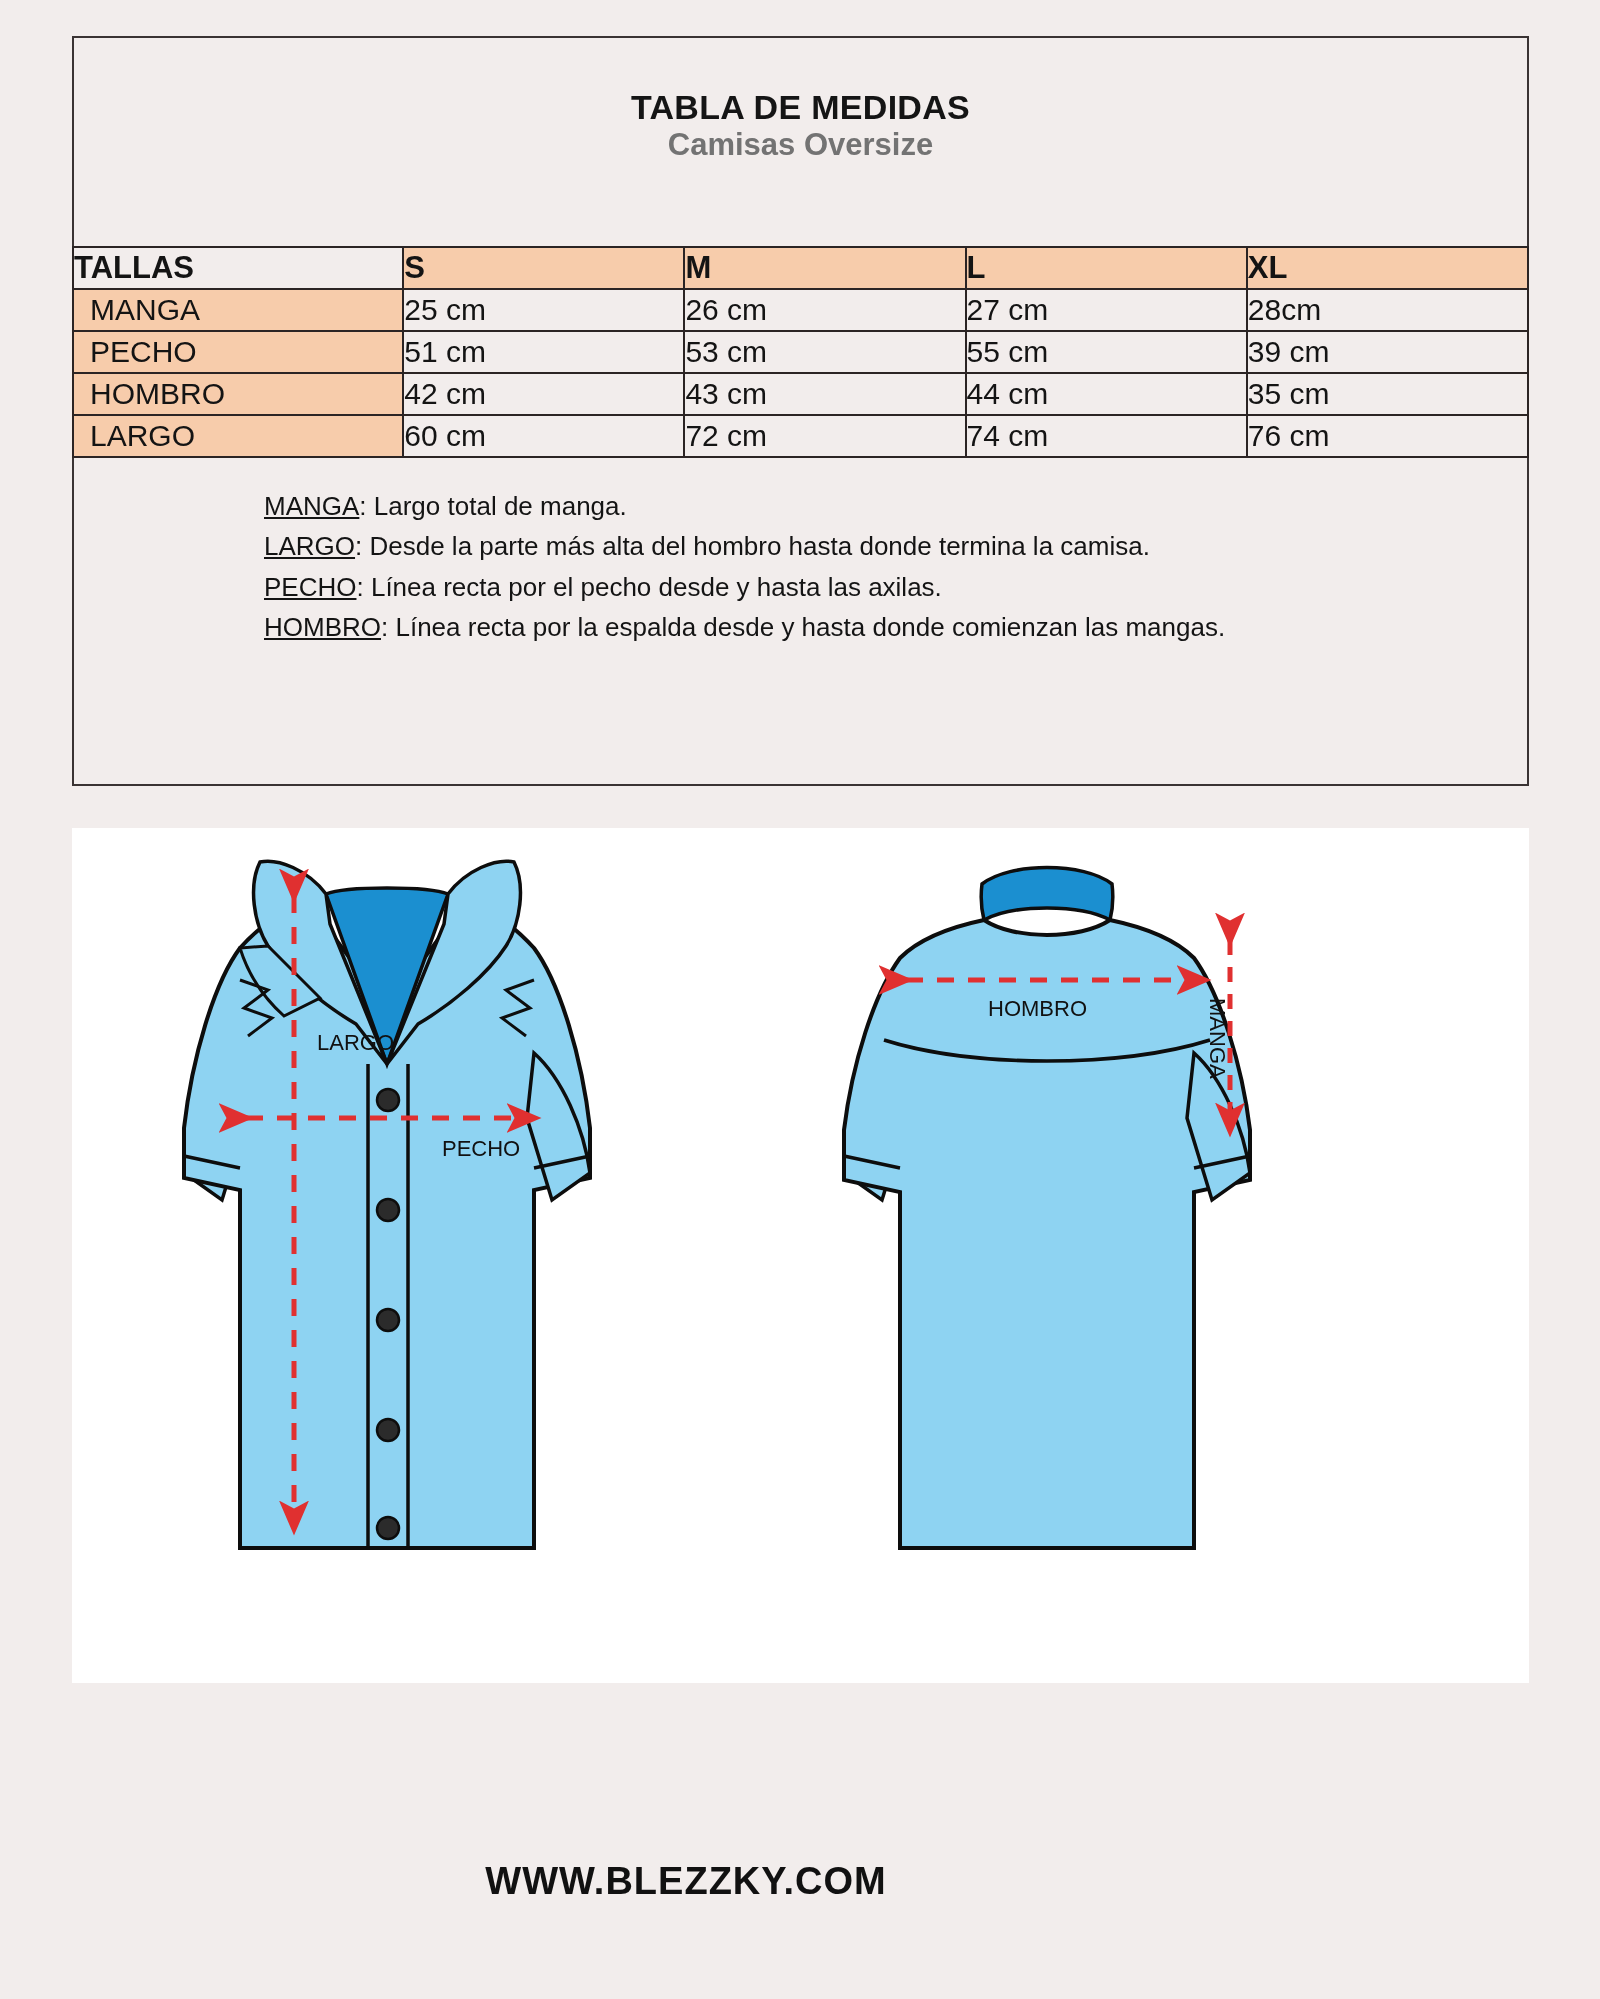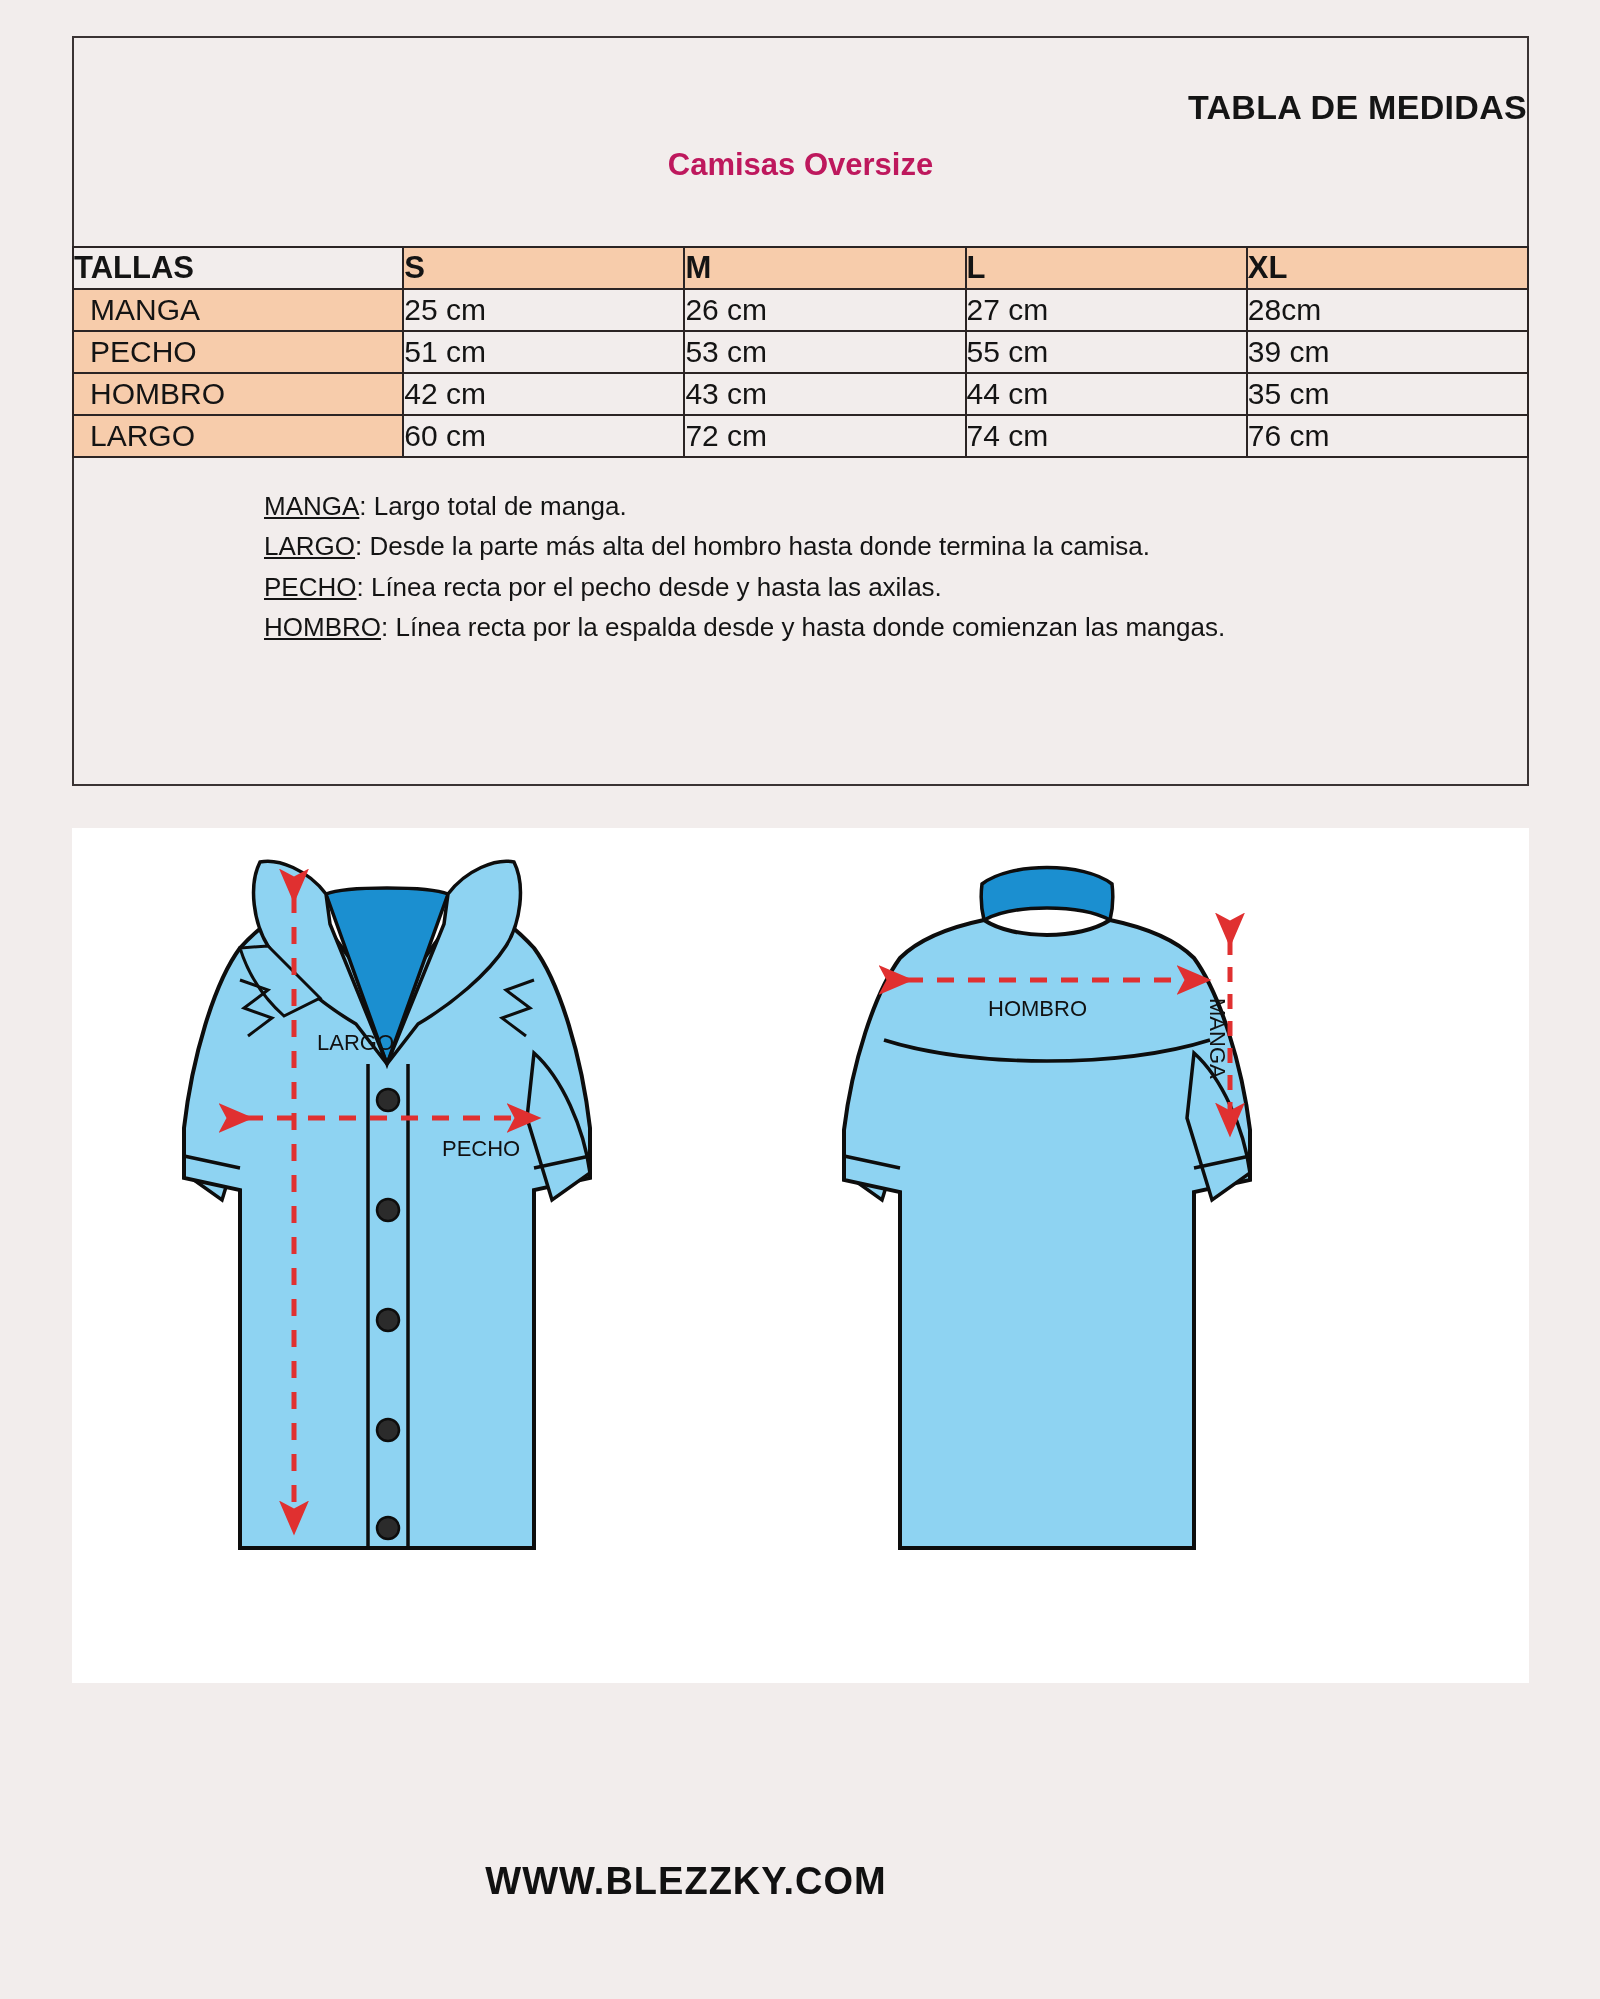--- a/index.html
+++ b/index.html
@@ -30,27 +30,25 @@
 
   .titles {
     padding-top: 50px;
     text-align: center;
   }
   .title-main {
     font-size: 34px;
     font-weight: bold;
     color: #151515;
     letter-spacing: .3px;
-    text-align: right;
   }
   .title-sub {
     font-size: 31px;
     font-weight: bold;
-    color: #be185d;
-    margin-top: 20px;
+    color: #737373;
   }
 
   
   table.sizes {
     position: absolute;
     left: -2px;
     top: 208px;
     width: 1457px;
     border-collapse: collapse;
     table-layout: fixed;

